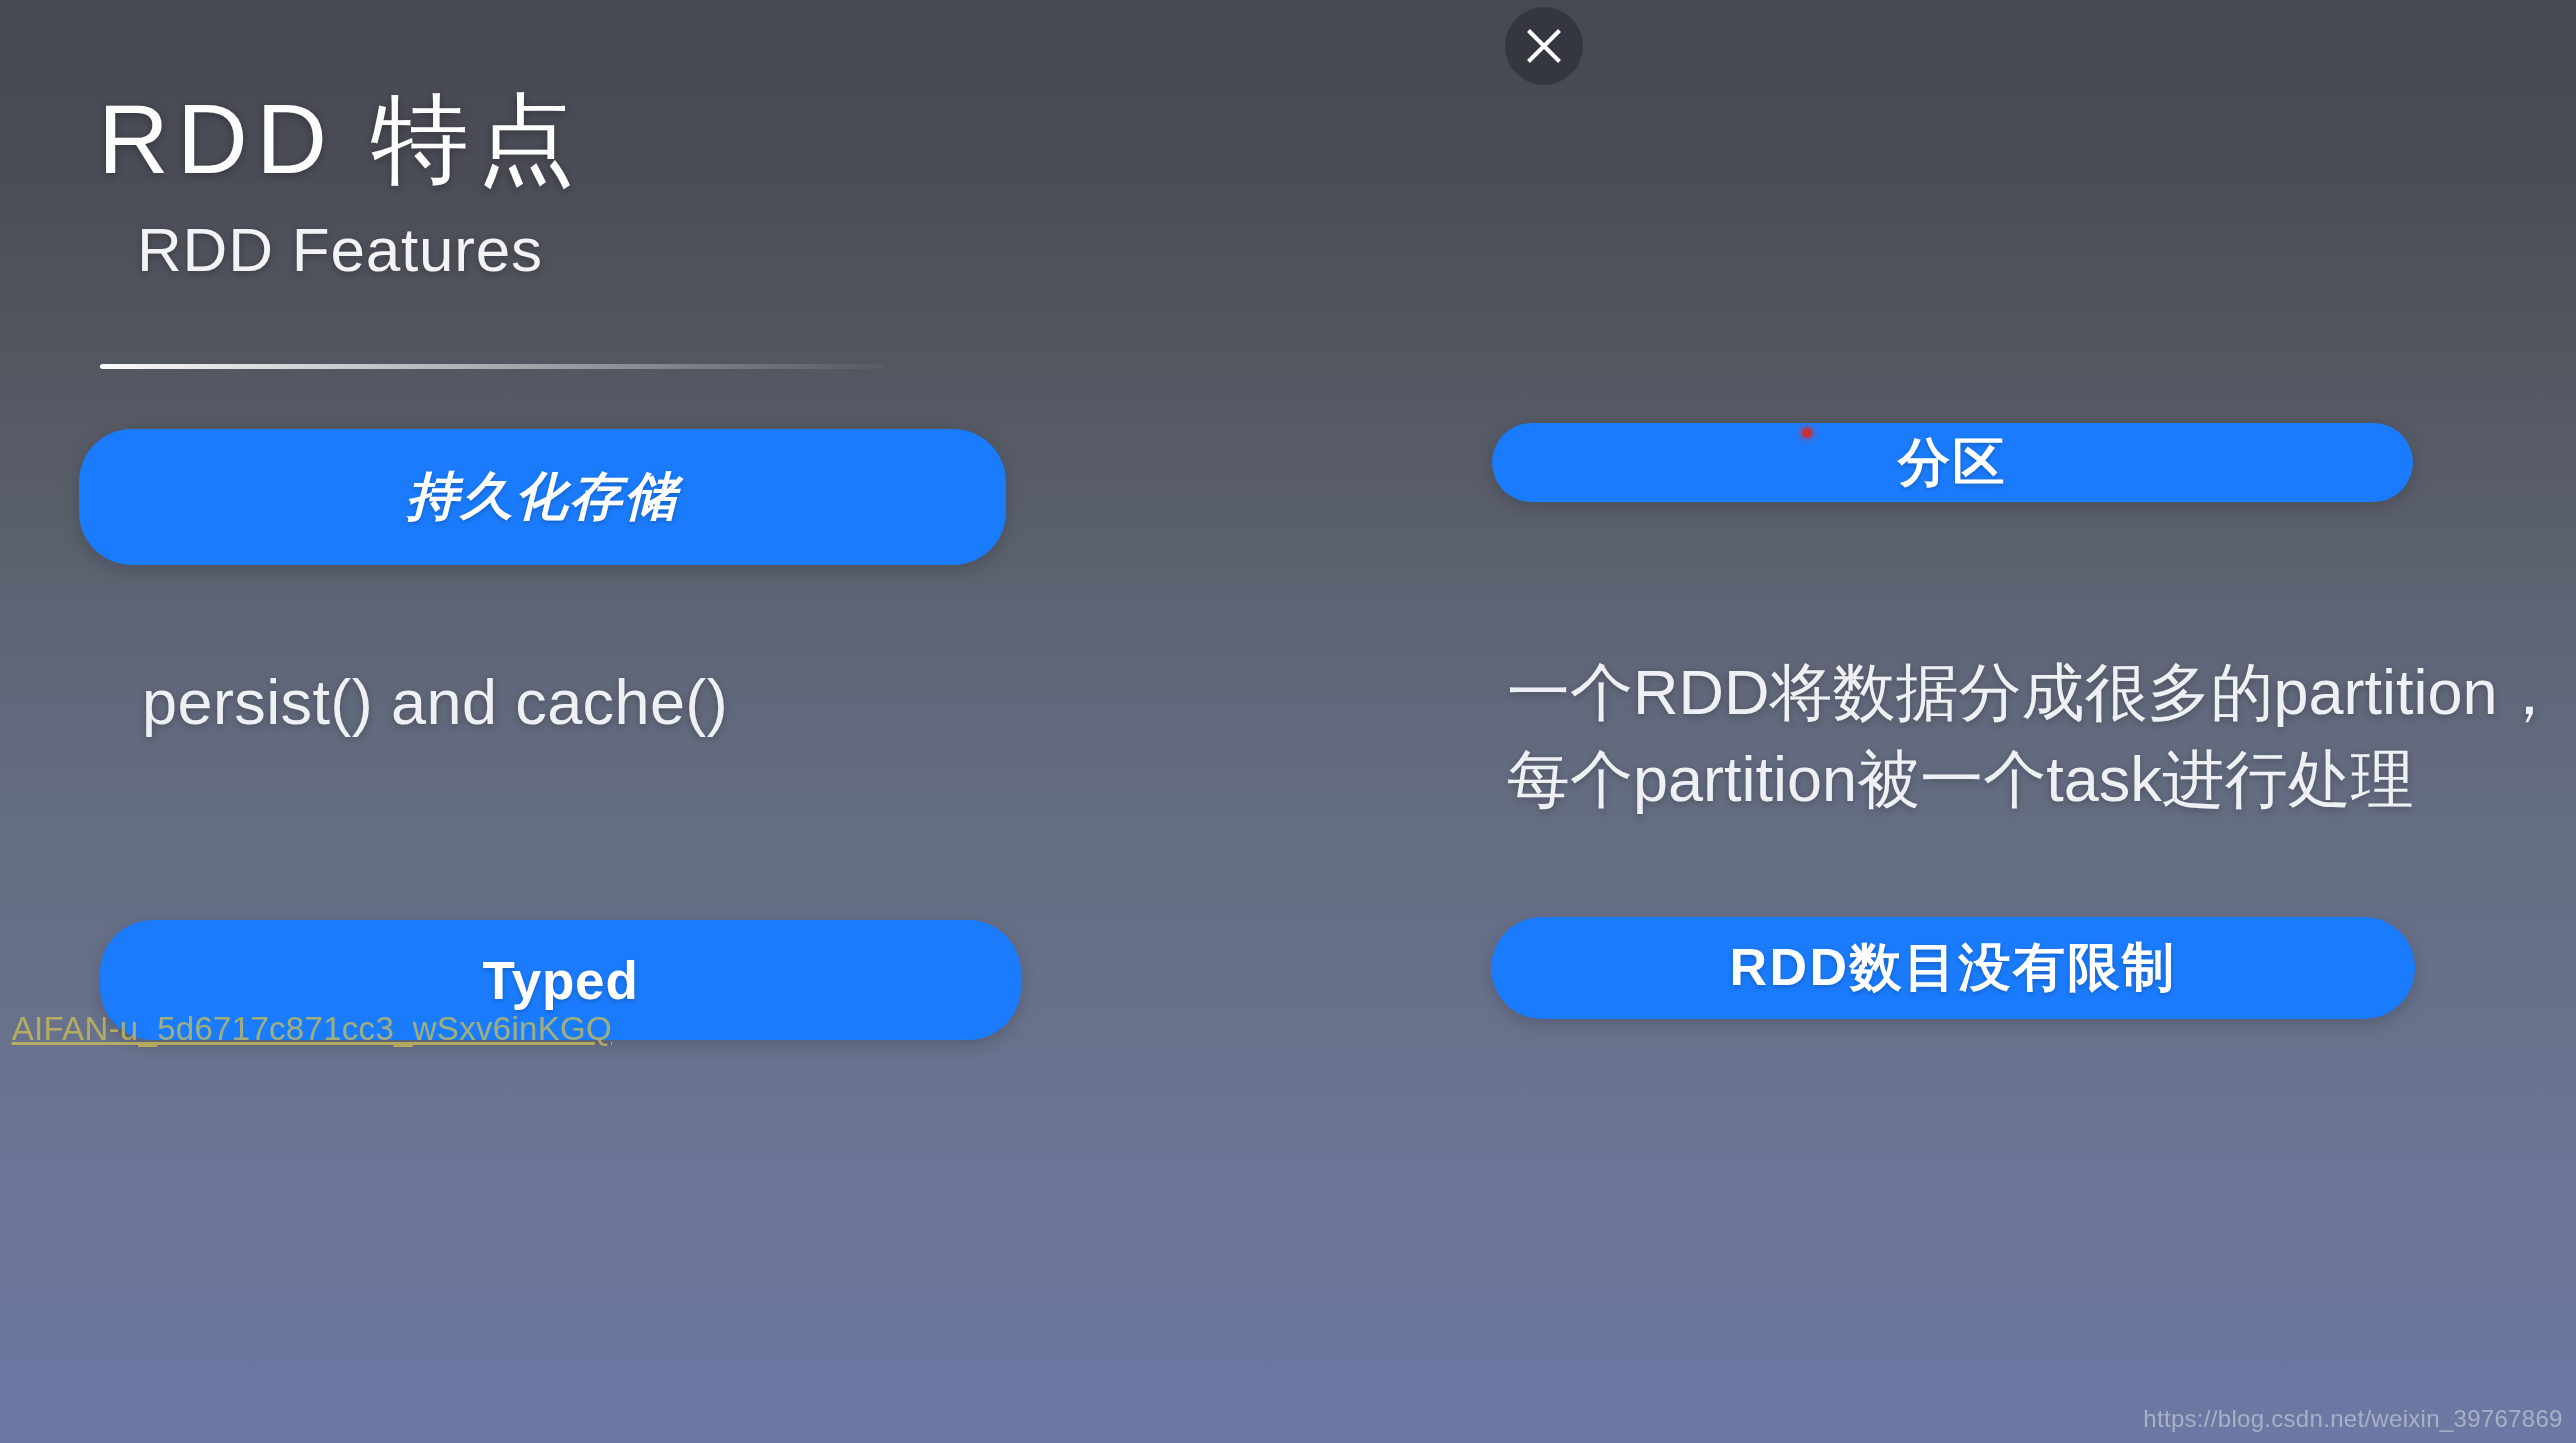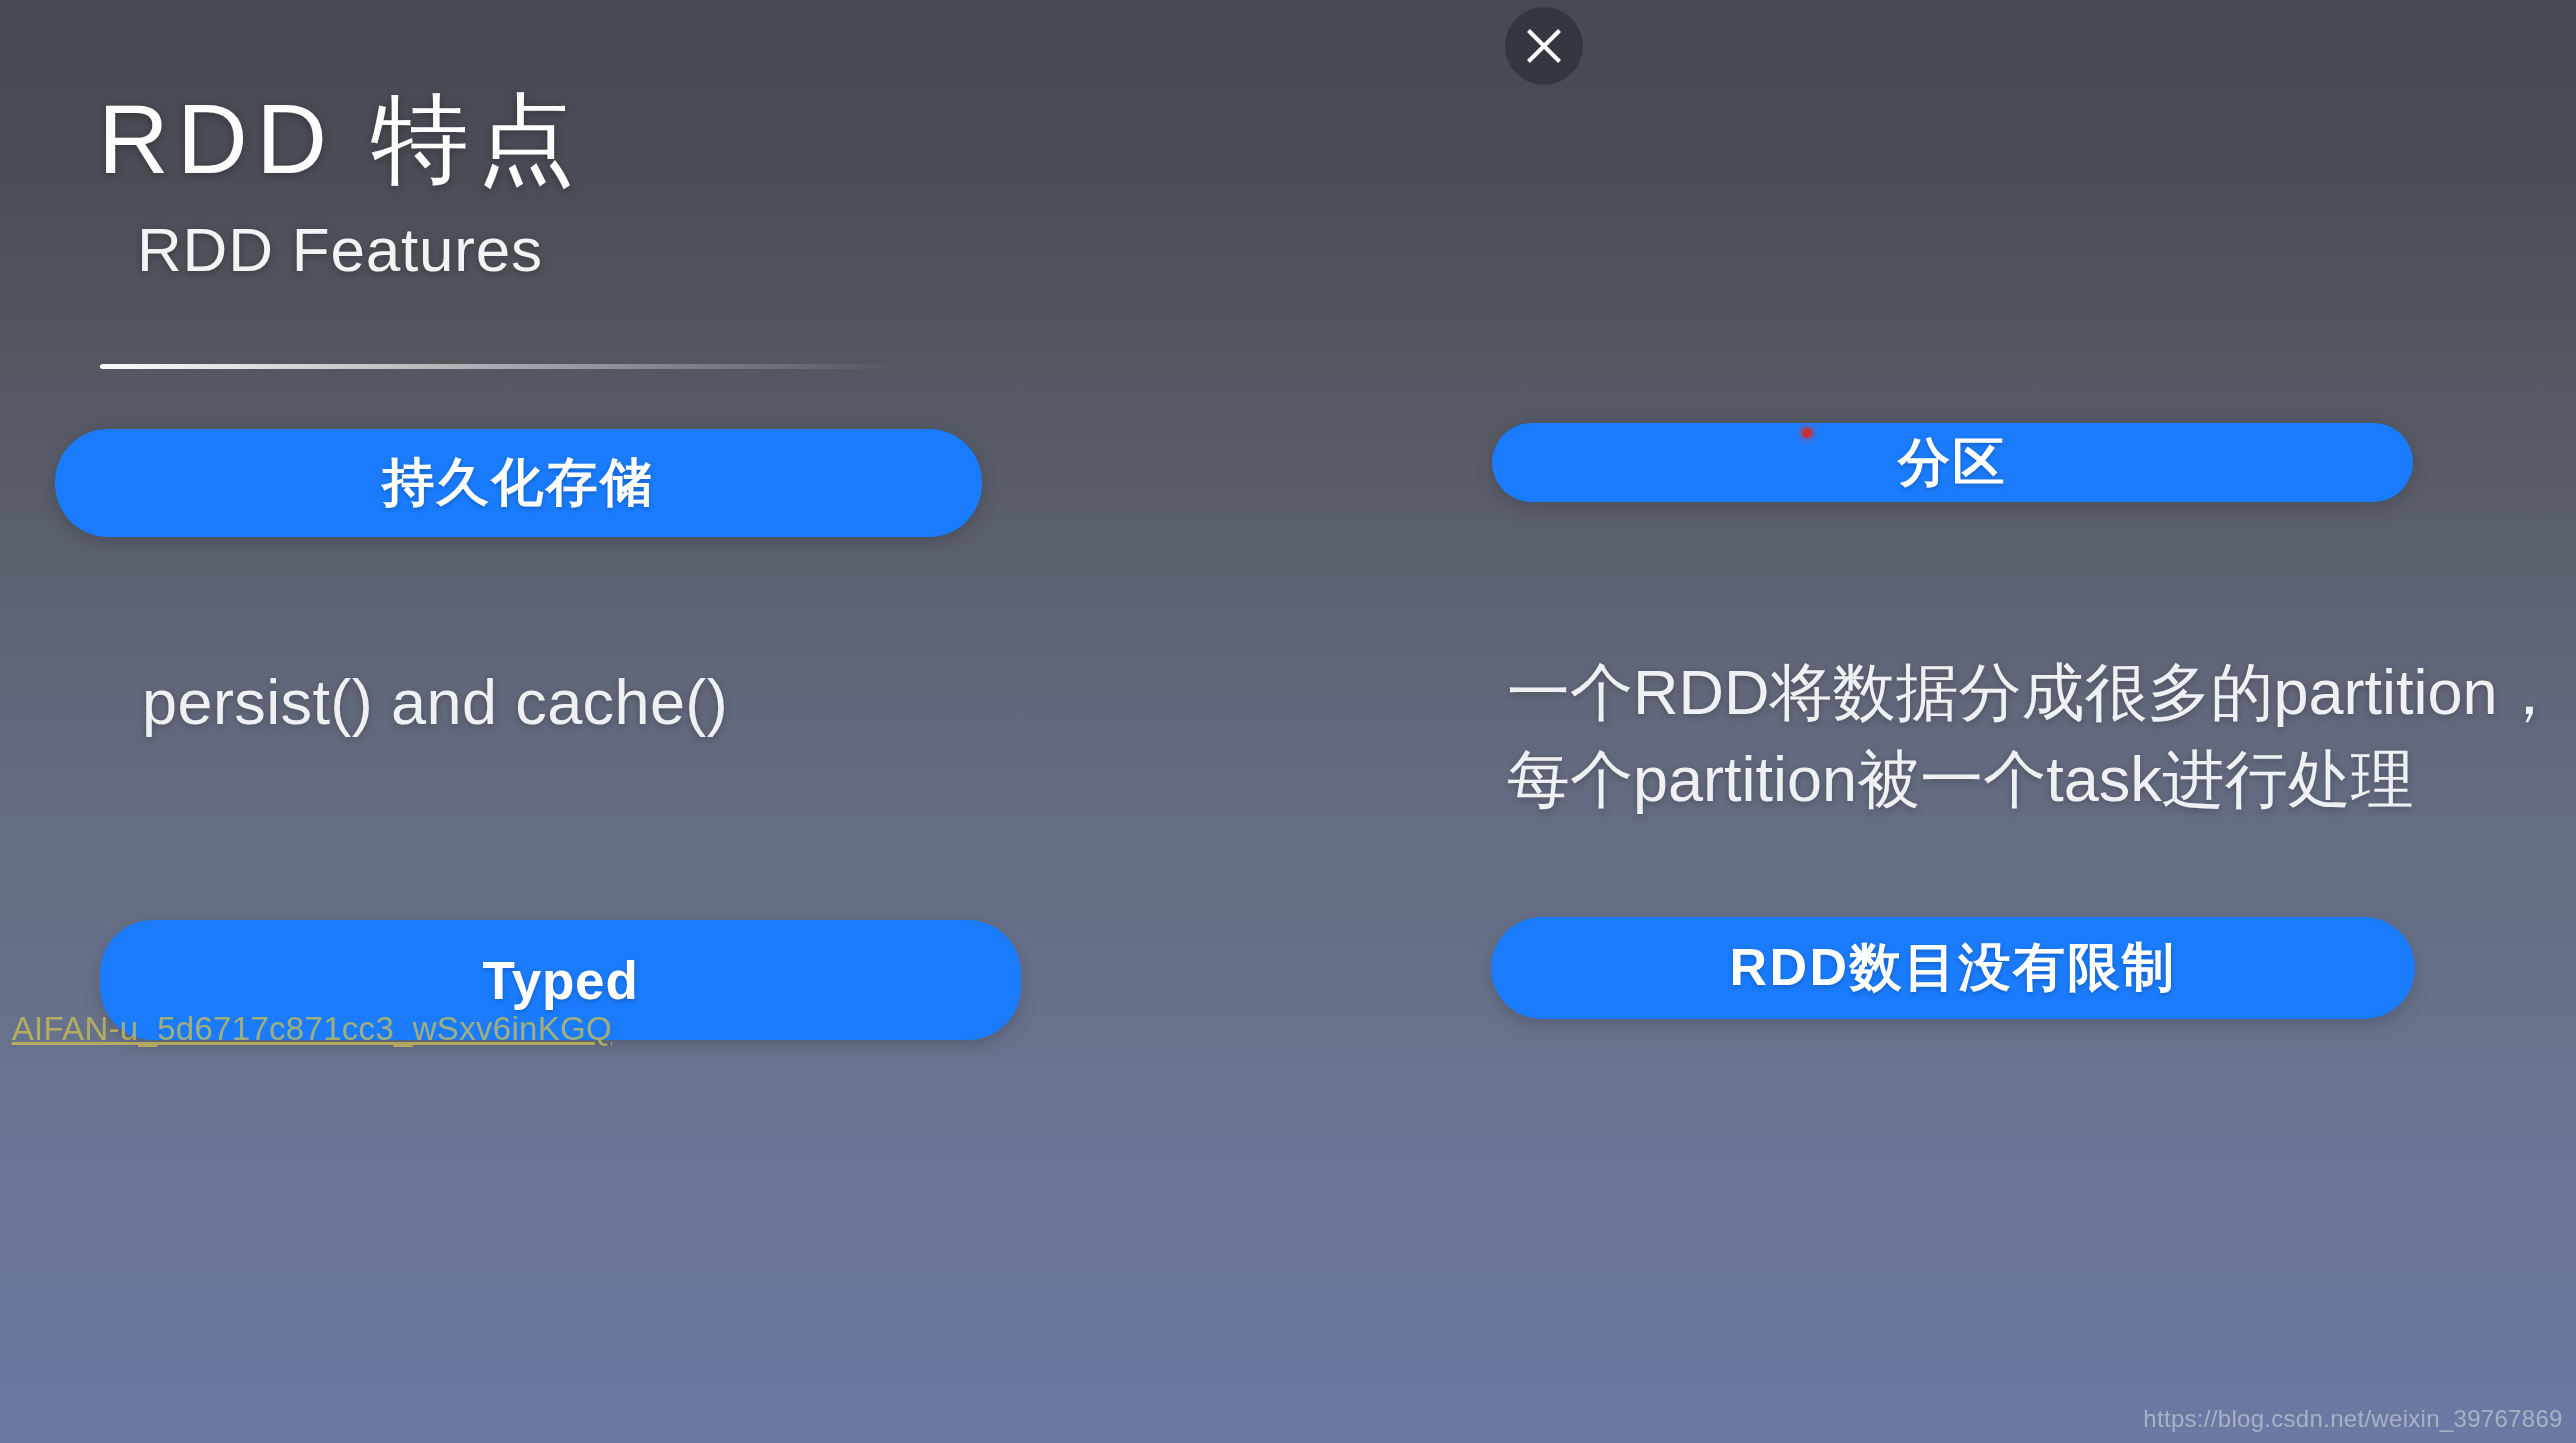--- a/index.html
+++ b/index.html
@@ -117,21 +117,21 @@
     position: absolute;
     font-size: 63px;
     line-height: 1.38;
     font-weight: 400;
     color: #eef0f4;
     text-shadow: 0 1.7px 7.5px rgba(0,0,0,0.25);
   }
   .desc.latin { letter-spacing: 0.4px; }
 
   
-  #pill-persist { left: 55px;   top: 429px;  width: 927px; height: 108px; }
+  #pill-persist { left: 79px;   top: 429px;  width: 927px; height: 136px; font-style: italic; }
   #pill-partition { left: 1492px; top: 423px;  width: 921px; height: 79px; }
   #pill-typed   { left: 100px;  top: 920px; width: 921px; height: 120px; }
   #pill-unlimited { left: 1491px; top: 917px; width: 924px; height: 102px; }
 
   #desc-persist   { left: 142px;  top: 659px;  width: 1084px; }
   #desc-partition { left: 1507px; top: 649px;  width: 1100px; }
   #desc-typed     { left: 121px;  top: 1179px; width: 1167px; }
   #desc-unlimited { left: 1549px; top: 1179px; width: 1000px; }
 
   

